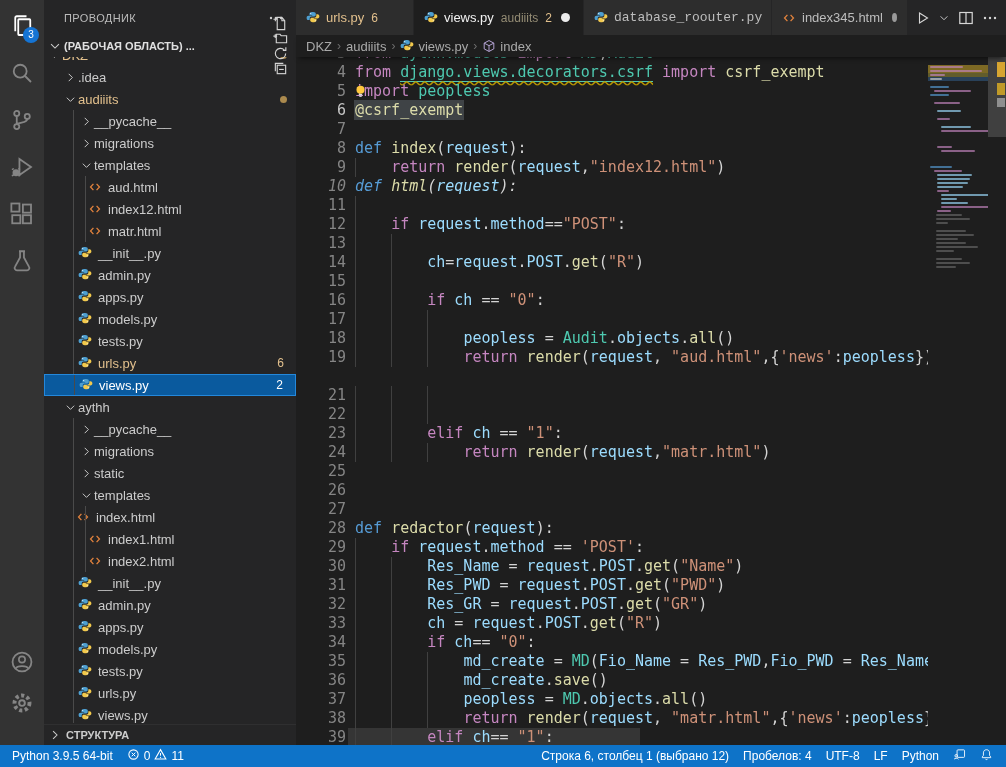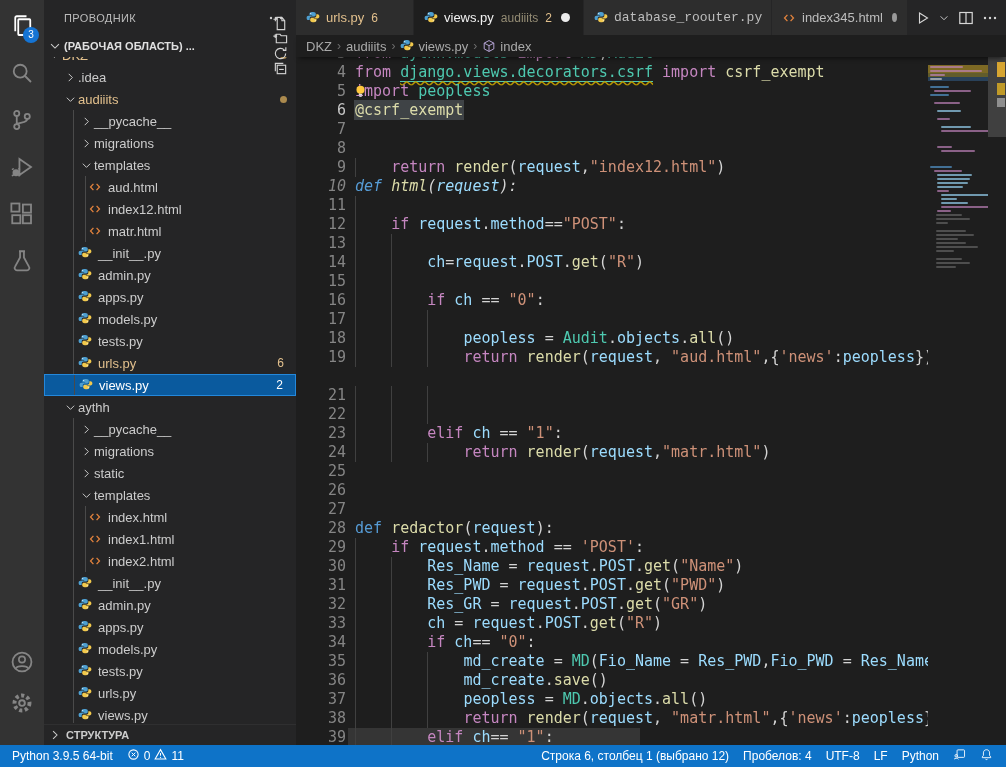--- a/index.html
+++ b/index.html
@@ -402,21 +402,21 @@
         </div>
         <div class="trow" style="top: 427px; padding-left: 36px;">
           <span class="tguide" style="left: 29px;"></span>
           <span class="twist">
             <svg viewBox="0 0 16 16" width="14" height="14" xmlns="http://www.w3.org/2000/svg">
               <path d="M3.5 5.8L8 10.3l4.5-4.5" fill="none" stroke="currentColor" stroke-width="1.2"></path>
             </svg>
           </span>
           <span class="tlabel">templates</span>
         </div>
-        <div class="trow" style="top: 449px; padding-left: 44px;">
+        <div class="trow" style="top: 449px; padding-left: 32px;">
           <span class="tguide" style="left: 29px;"></span>
           <span class="tguide" style="left: 41px;"></span>
           <span class="ficon">
             <svg viewBox="0 0 16 16" width="14" height="14" xmlns="http://www.w3.org/2000/svg">
               <path d="M6.2 4.4L2.9 8l3.3 3.6M9.8 4.4L13.1 8l-3.3 3.6" fill="none" stroke="#E0823D" stroke-width="1.5"></path>
             </svg>
           </span>
           <span class="tlabel">index.html</span>
         </div>
         <div class="trow" style="top: 471px; padding-left: 44px;">
@@ -641,21 +641,21 @@
     <div id="code-layer">
         <div class="crow" style="top: 44px;"><span class="cnum">3</span><span class="ctext"><span class="tk-k">from</span><span class="tk-p"> </span><span class="tk-m">aythh.models</span><span class="tk-p"> </span><span class="tk-k">import</span><span class="tk-p"> </span><span class="tk-m">MD</span><span class="tk-p">,</span><span class="tk-m">Audit</span></span></div>
         <div class="crow" style="top: 63px;"><span class="cnum">4</span><span class="ctext"><span class="tk-k">from</span><span class="tk-p"> </span><span class="tk-mu">django.views.decorators.csrf</span><span class="tk-p"> </span><span class="tk-k">import</span><span class="tk-p"> </span><span class="tk-f">csrf_exempt</span></span></div>
         <div class="crow" style="top: 82px;"><span class="cnum">5</span><span class="ctext"><span class="tk-k">import</span><span class="tk-p"> </span><span class="tk-m">peopless</span></span><span class="bulb" style="top: 2px;"><svg viewBox="0 0 16 16" width="15" height="15" xmlns="http://www.w3.org/2000/svg">
               <circle cx="8" cy="6.2" r="4.3" fill="#ffc83d"></circle>
               <rect x="6.2" y="10.6" width="3.6" height="1.6" fill="#dcdcdc"></rect>
               <path d="M6.7 13.2h2.6" stroke="#dcdcdc" stroke-width="1.1"></path>
             </svg></span></div>
         <div class="crow" style="top: 101px;"><span class="cnum active">6</span><span class="ctext"><span class="tk-fsel">@csrf_exempt</span></span></div>
         <div class="crow" style="top: 120px;"><span class="cnum">7</span><span class="ctext"></span></div>
-        <div class="crow" style="top: 139px;"><span class="cnum">8</span></div>
+        <div class="crow" style="top: 139px;"><span class="cnum">8</span><span class="ctext"><span class="tk-d">def</span><span class="tk-p"> </span><span class="tk-f">index</span><span class="tk-p">(</span><span class="tk-v">request</span><span class="tk-p">):</span></span></div>
         <div class="crow" style="top: 158px;"><span class="cguide" style="left: 59px;"></span><span class="cnum">9</span><span class="ctext"><span class="tk-p">    </span><span class="tk-k">return</span><span class="tk-p"> </span><span class="tk-f">render</span><span class="tk-p">(</span><span class="tk-v">request</span><span class="tk-p">,</span><span class="tk-s">"index12.html"</span><span class="tk-p">)</span></span></div>
         <div class="crow" style="top: 177px; font-style: italic;"><span class="cnum">10</span><span class="ctext"><span class="tk-d">def</span><span class="tk-p"> </span><span class="tk-f">html</span><span class="tk-p">(</span><span class="tk-v">request</span><span class="tk-p">):</span></span></div>
         <div class="crow" style="top: 196px;"><span class="cguide" style="left: 59px;"></span><span class="cnum">11</span><span class="ctext"></span></div>
         <div class="crow" style="top: 215px;"><span class="cguide" style="left: 59px;"></span><span class="cnum">12</span><span class="ctext"><span class="tk-p">    </span><span class="tk-k">if</span><span class="tk-p"> </span><span class="tk-v">request</span><span class="tk-p">.</span><span class="tk-v">method</span><span class="tk-p">==</span><span class="tk-s">"POST"</span><span class="tk-p">:</span></span></div>
         <div class="crow" style="top: 234px;"><span class="cguide" style="left: 59px;"></span><span class="cguide" style="left: 95px;"></span><span class="cnum">13</span><span class="ctext"></span></div>
         <div class="crow" style="top: 253px;"><span class="cguide" style="left: 59px;"></span><span class="cguide" style="left: 95px;"></span><span class="cnum">14</span><span class="ctext"><span class="tk-p">        </span><span class="tk-v">ch</span><span class="tk-p">=</span><span class="tk-v">request</span><span class="tk-p">.</span><span class="tk-v">POST</span><span class="tk-p">.</span><span class="tk-f">get</span><span class="tk-p">(</span><span class="tk-s">"R"</span><span class="tk-p">)</span></span></div>
         <div class="crow" style="top: 272px;"><span class="cguide" style="left: 59px;"></span><span class="cguide" style="left: 95px;"></span><span class="cnum">15</span><span class="ctext"></span></div>
         <div class="crow" style="top: 291px;"><span class="cguide" style="left: 59px;"></span><span class="cguide" style="left: 95px;"></span><span class="cnum">16</span><span class="ctext"><span class="tk-p">        </span><span class="tk-k">if</span><span class="tk-p"> </span><span class="tk-v">ch</span><span class="tk-p"> == </span><span class="tk-s">"0"</span><span class="tk-p">:</span></span></div>
         <div class="crow" style="top: 310px;"><span class="cguide" style="left: 59px;"></span><span class="cguide" style="left: 95px;"></span><span class="cguide" style="left: 131px;"></span><span class="cnum">17</span><span class="ctext"></span></div>
         <div class="crow" style="top: 329px;"><span class="cguide" style="left: 59px;"></span><span class="cguide" style="left: 95px;"></span><span class="cguide" style="left: 131px;"></span><span class="cnum">18</span><span class="ctext"><span class="tk-p">            </span><span class="tk-v">peopless</span><span class="tk-p"> = </span><span class="tk-m">Audit</span><span class="tk-p">.</span><span class="tk-v">objects</span><span class="tk-p">.</span><span class="tk-f">all</span><span class="tk-p">()</span></span></div>

